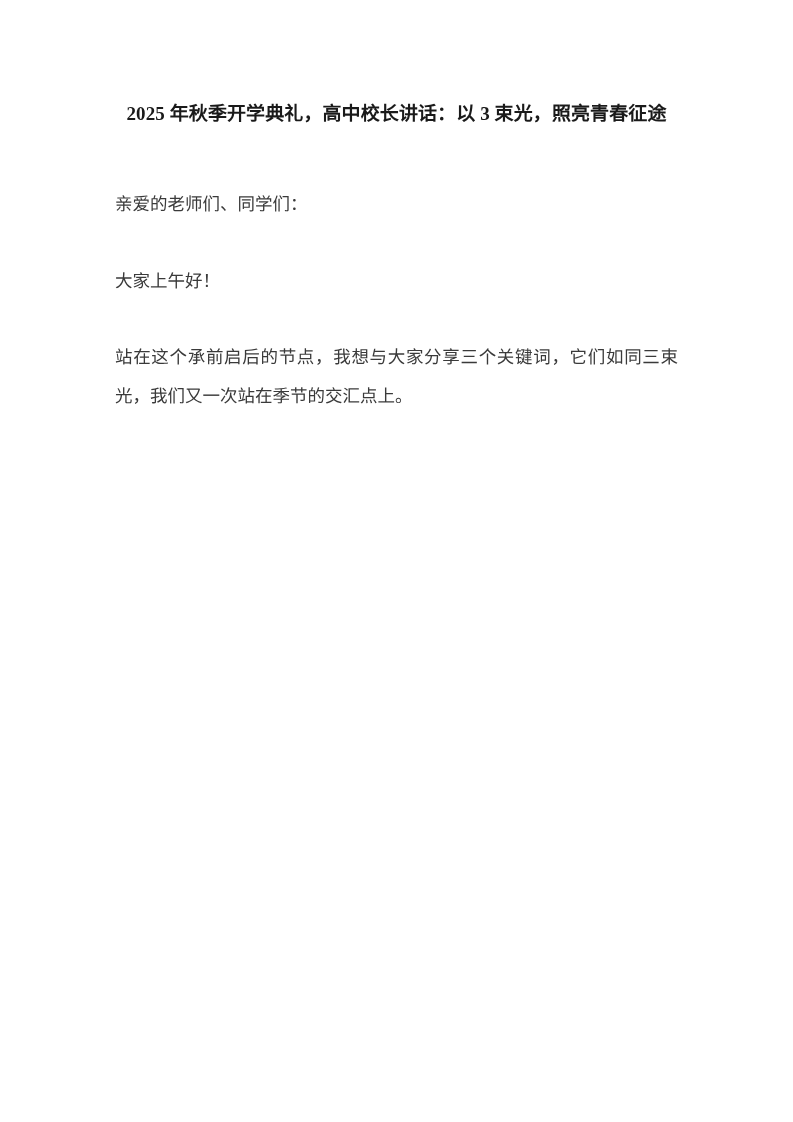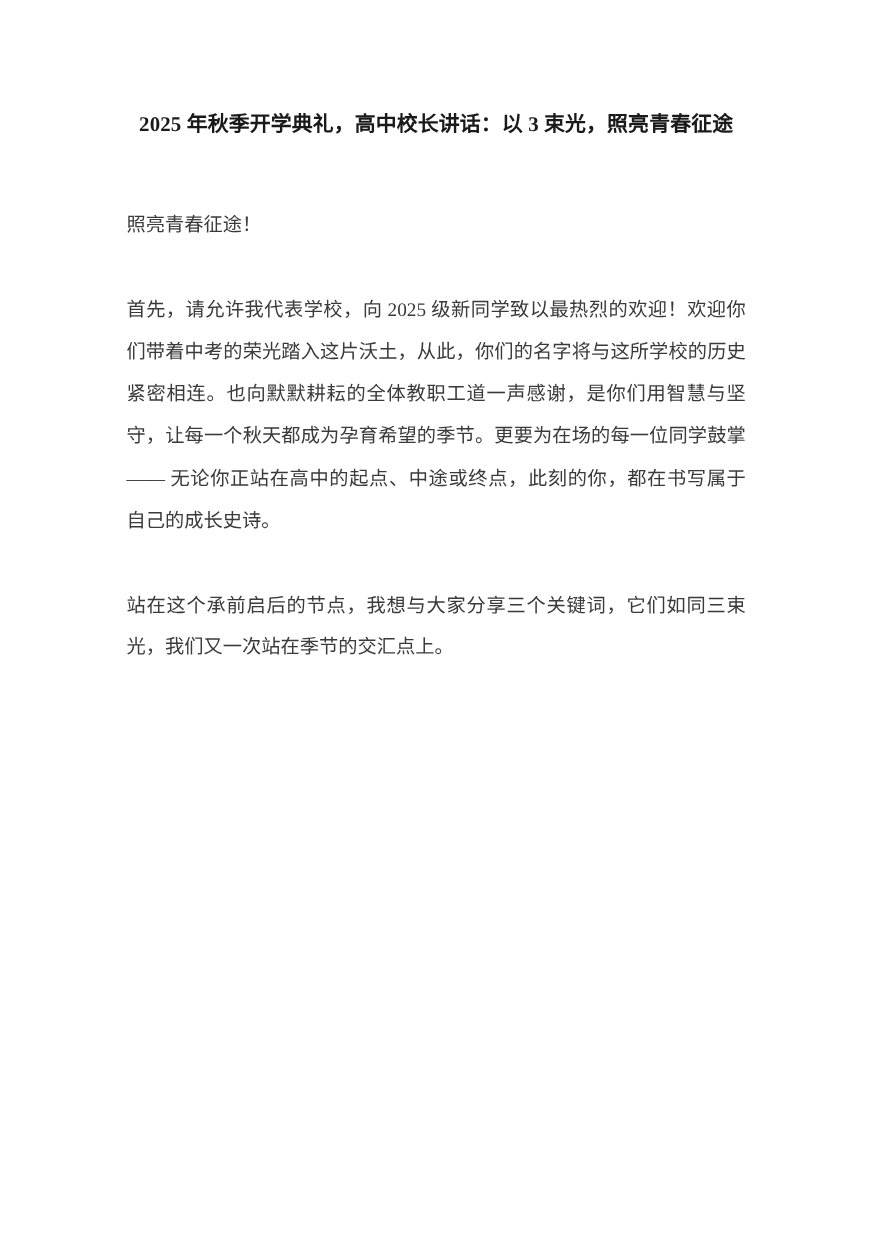--- a/index.html
+++ b/index.html
@@ -68,23 +68,23 @@
 <body>
 
 <div class="page">
 
   <h1 class="doc-title">2025 年秋季开学典礼，高中校长讲话：以 3 束光，照亮青春征途</h1>
 
   <div class="doc-body">
 
     <div class="spacer-lead"></div>
 
+    <p class="para p-salutation">亲爱的老师们、同学们：</p>
 
-    <p class="para">照亮青春征途！</p>
+    <p class="para">大家上午好！</p>
 
 
-    <p class="para">首先，请允许我代表学校，向 2025 级新同学致以最热烈的欢迎！欢迎你们带着中考的荣光踏入这片沃土，从此，你们的名字将与这所学校的历史紧密相连。也向默默耕耘的全体教职工道一声感谢，是你们用智慧与坚守，让每一个秋天都成为孕育希望的季节。更要为在场的每一位同学鼓掌 —— 无论你正站在高中的起点、中途或终点，此刻的你，都在书写属于自己的成长史诗。</p>
 
     <p class="para">站在这个承前启后的节点，我想与大家分享三个关键词，它们如同三束光，我们又一次站在季节的交汇点上。</p>
 
   </div>
 
 </div>
 
 </body></html>

